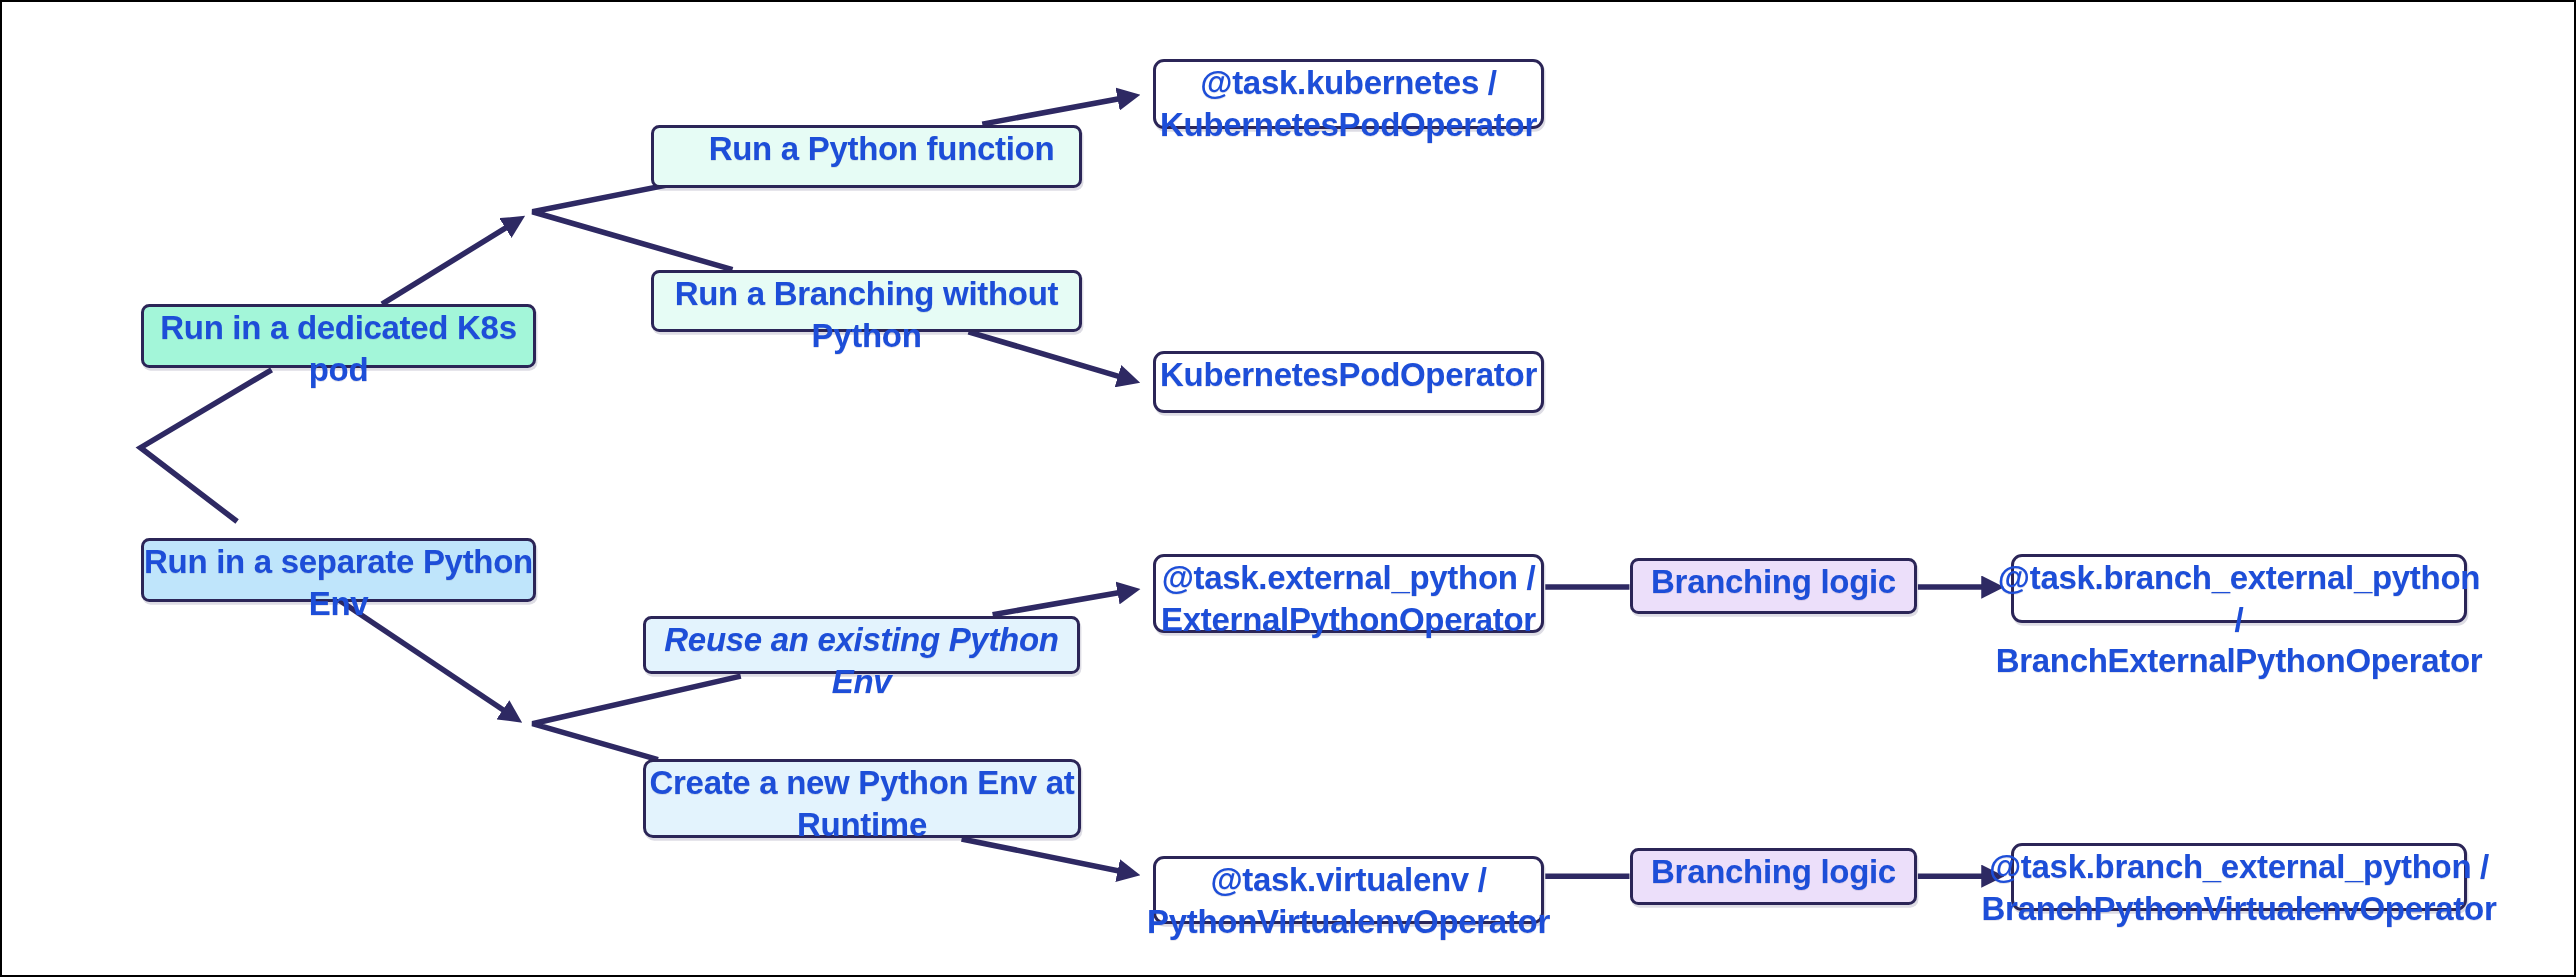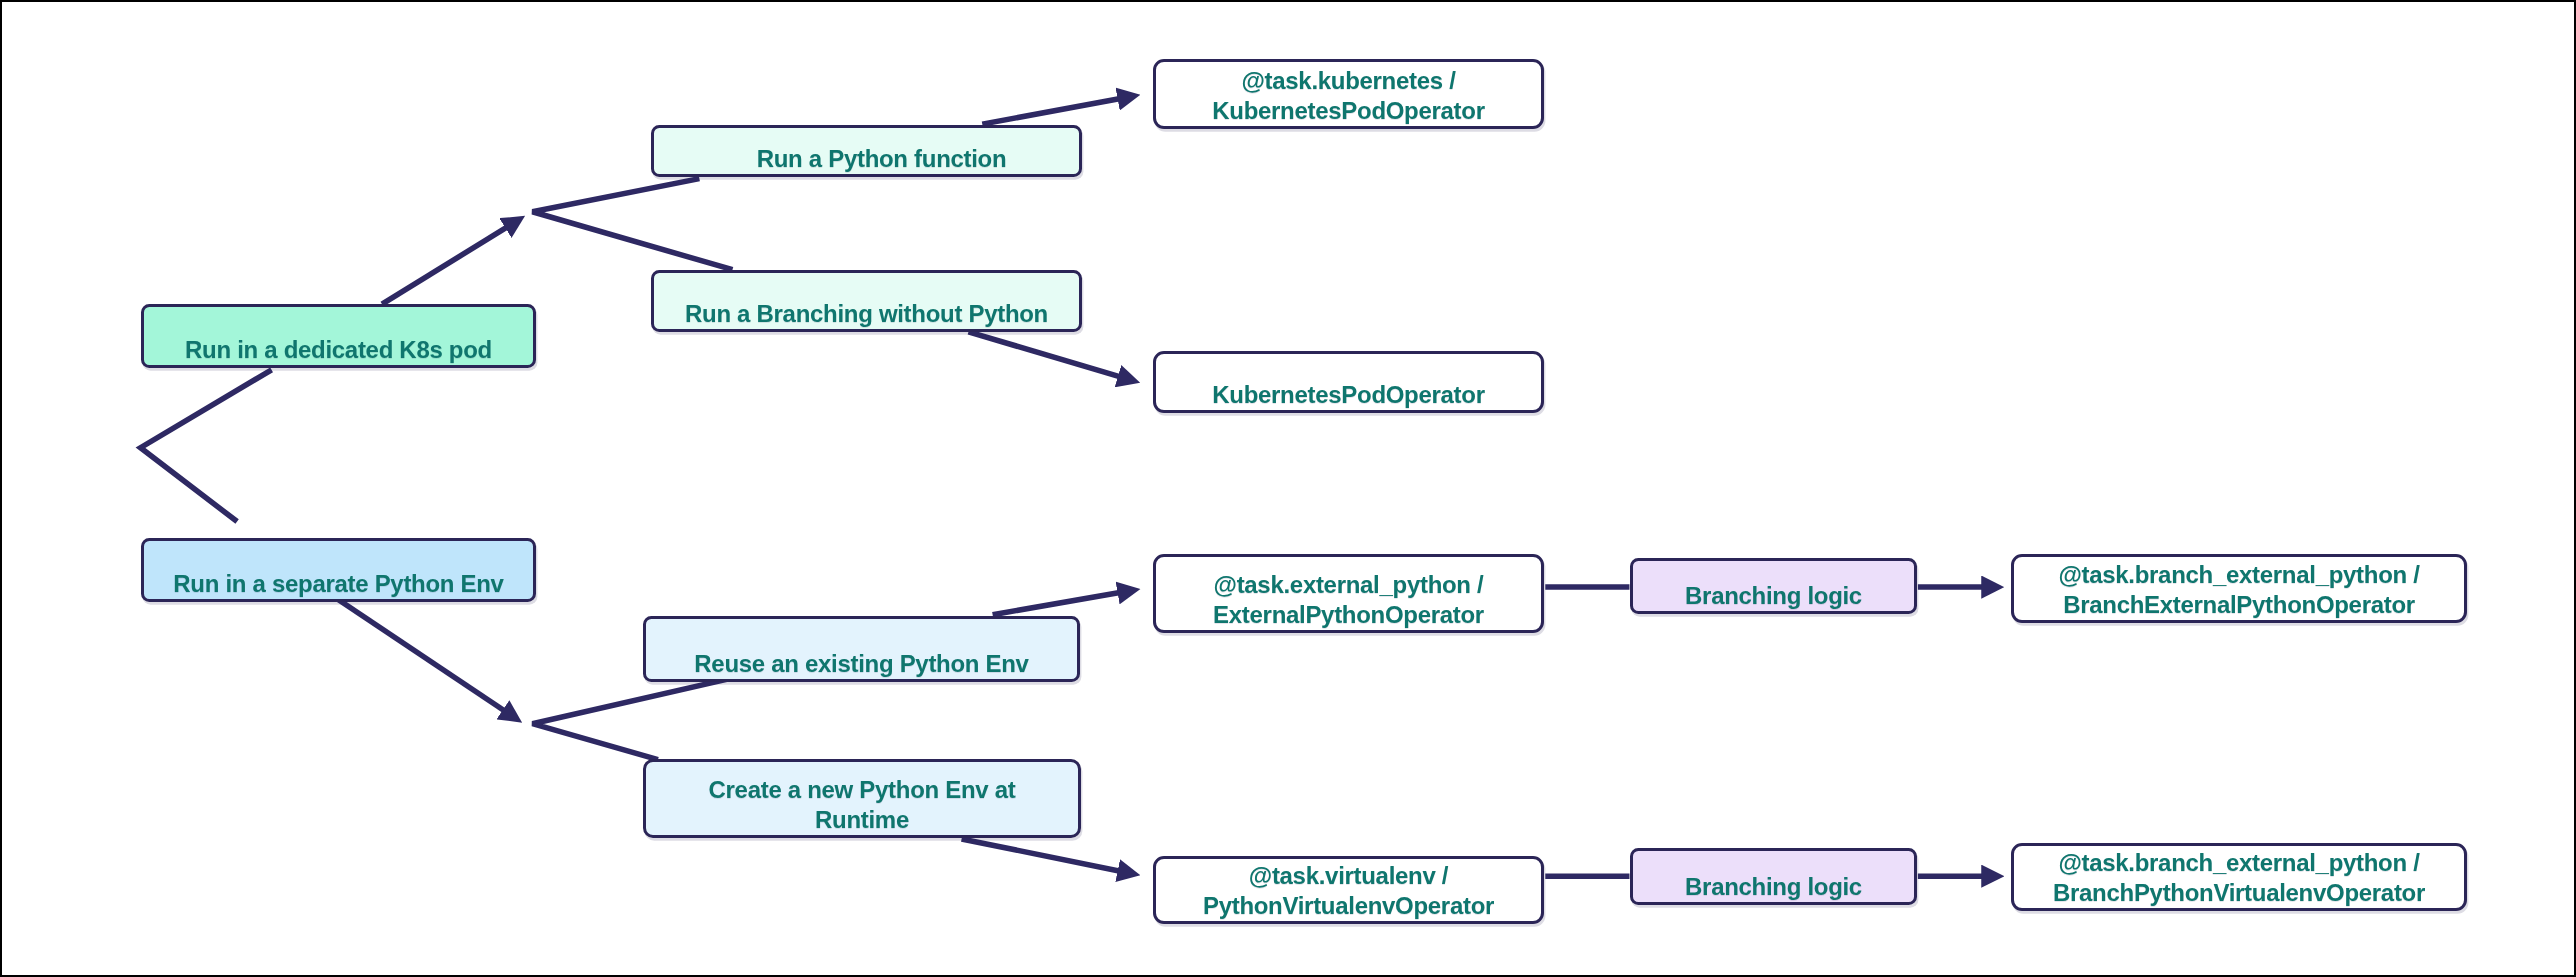--- a/index.html
+++ b/index.html
@@ -25,26 +25,26 @@
     fill: none;
     stroke-linejoin: miter;
     stroke-linecap: butt;
   }
   .node {
     position: absolute;
     box-sizing: border-box;
     border: 3.5px solid #2b2557;
     border-radius: 8.3px;
     display: flex;
-    align-items: flex-end;
+    align-items: flex-start;
     justify-content: center;
     text-align: center;
-    color: #0f766e;
+    color: #1d4ed8;
     font-weight: 700;
-    font-size: 24px;
+    font-size: 33px;
     line-height: 1.26;
     letter-spacing: -0.3px;
     white-space: pre-line;
     box-shadow: 1.4px 2.8px 0 rgba(43, 38, 86, 0.16);
     text-shadow: 0 1.4px 0 rgba(46, 38, 92, 0.12);
   }
   .node.rlg { border-radius: 11px; }
 </style>
 </head>
 <body>
@@ -73,38 +73,38 @@
   </svg>
 
   <div class="node" style="left: 139px; top: 302px; width: 395px; height: 64px; background: rgb(163, 246, 217);">
     <span>Run in a dedicated K8s pod</span>
   </div>
 
   <div class="node" style="left: 139px; top: 520px; width: 395px; height: 64px; background: rgb(191, 229, 251); margin-top: 16px;">
     <span>Run in a separate Python Env</span>
   </div>
 
-  <div class="node" style="left: 649px; top: 123px; width: 431px; height: 52px; background: rgb(230, 252, 245); padding-left: 30px;">
+  <div class="node" style="left: 649px; top: 123px; width: 431px; height: 63px; background: rgb(230, 252, 245); padding-left: 30px;">
     <span>Run a Python function</span>
   </div>
 
   <div class="node" style="left: 649px; top: 268px; width: 431px; height: 62px; background: rgb(230, 252, 245);">
     <span>Run a Branching without Python</span>
   </div>
 
   <div class="node rlg" style="left: 1151px; top: 57px; width: 391px; height: 70px; background: rgb(255, 255, 255);">
     <span>@task.kubernetes /
 KubernetesPodOperator</span>
   </div>
 
   <div class="node rlg" style="left: 1151px; top: 349px; width: 391px; height: 62px; background: rgb(255, 255, 255);">
     <span>KubernetesPodOperator</span>
   </div>
 
-  <div class="node" style="left: 641px; top: 614px; width: 437px; height: 66px; background: rgb(227, 243, 253);">
+  <div class="node" style="left: 641px; top: 614px; width: 437px; height: 58px; background: rgb(227, 243, 253); font-style: italic;">
     <span>Reuse an existing Python Env</span>
   </div>
 
   <div class="node rlg" style="left: 1151px; top: 552px; width: 391px; height: 79px; background: rgb(255, 255, 255);">
     <span>@task.external_python /
 ExternalPythonOperator</span>
   </div>
 
   <div class="node" style="left: 1628px; top: 556px; width: 287px; height: 56px; background: rgb(236, 223, 250);">
     <span>Branching logic</span>

